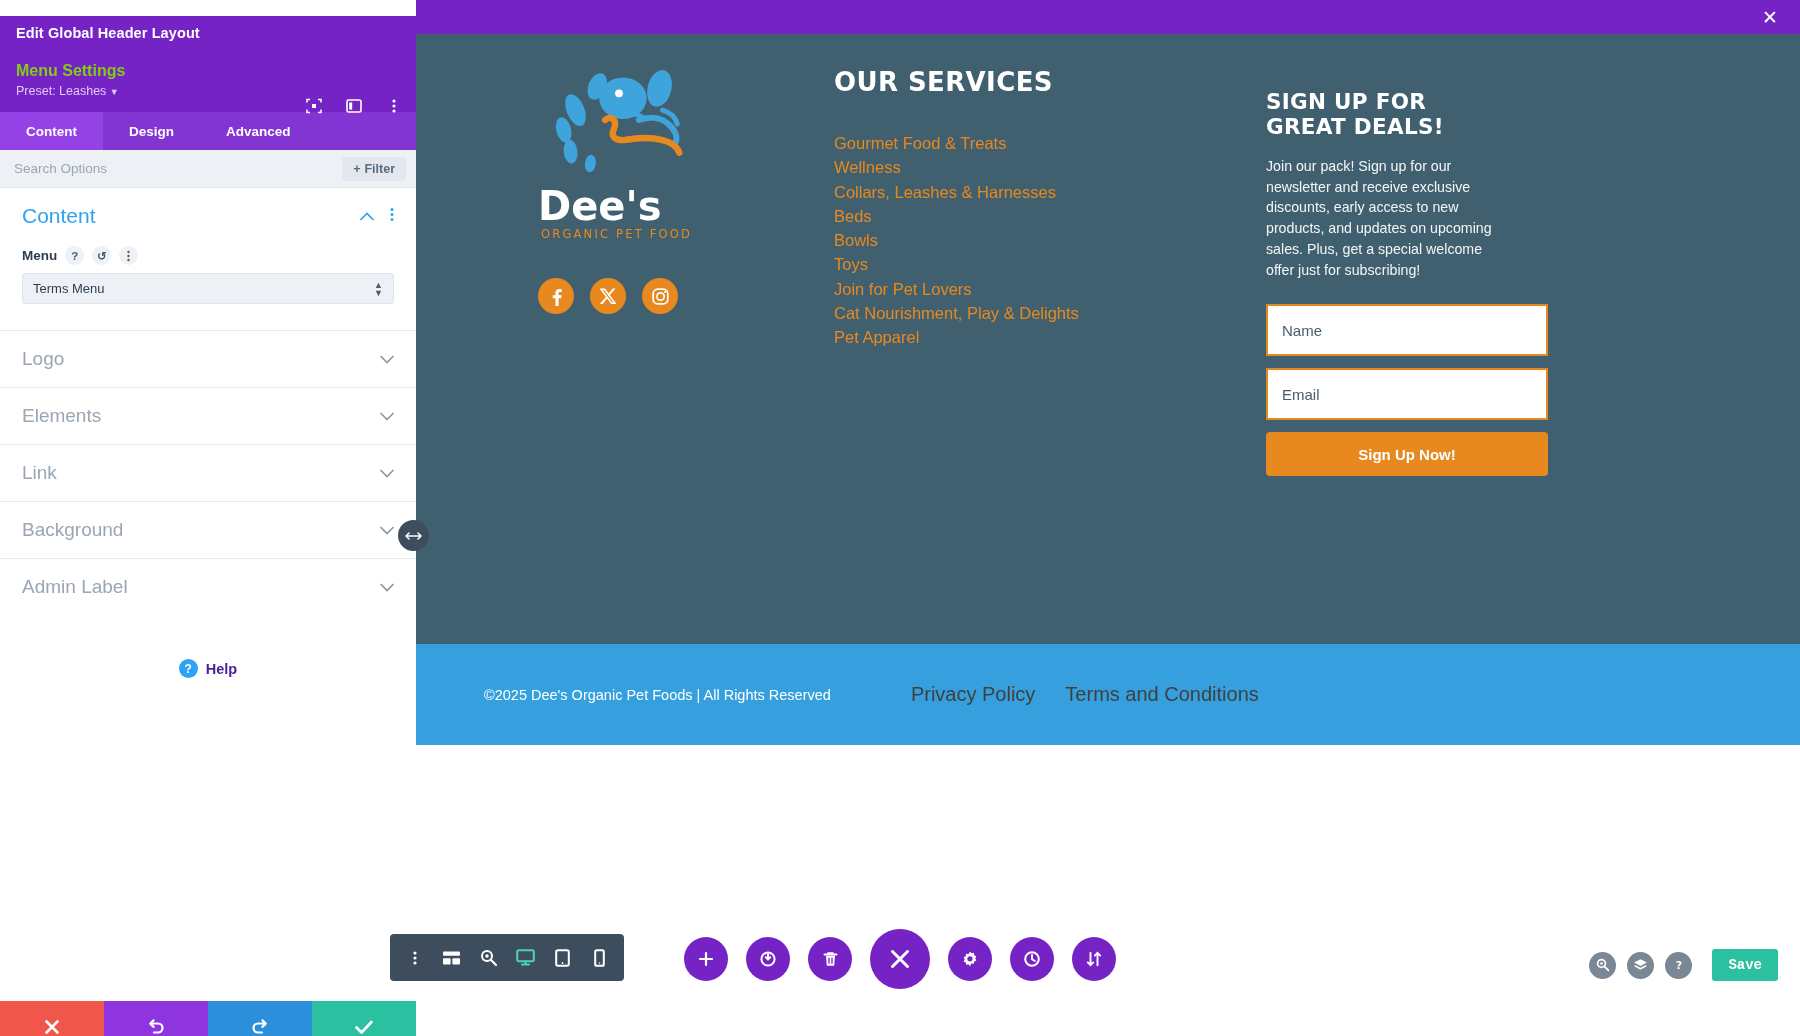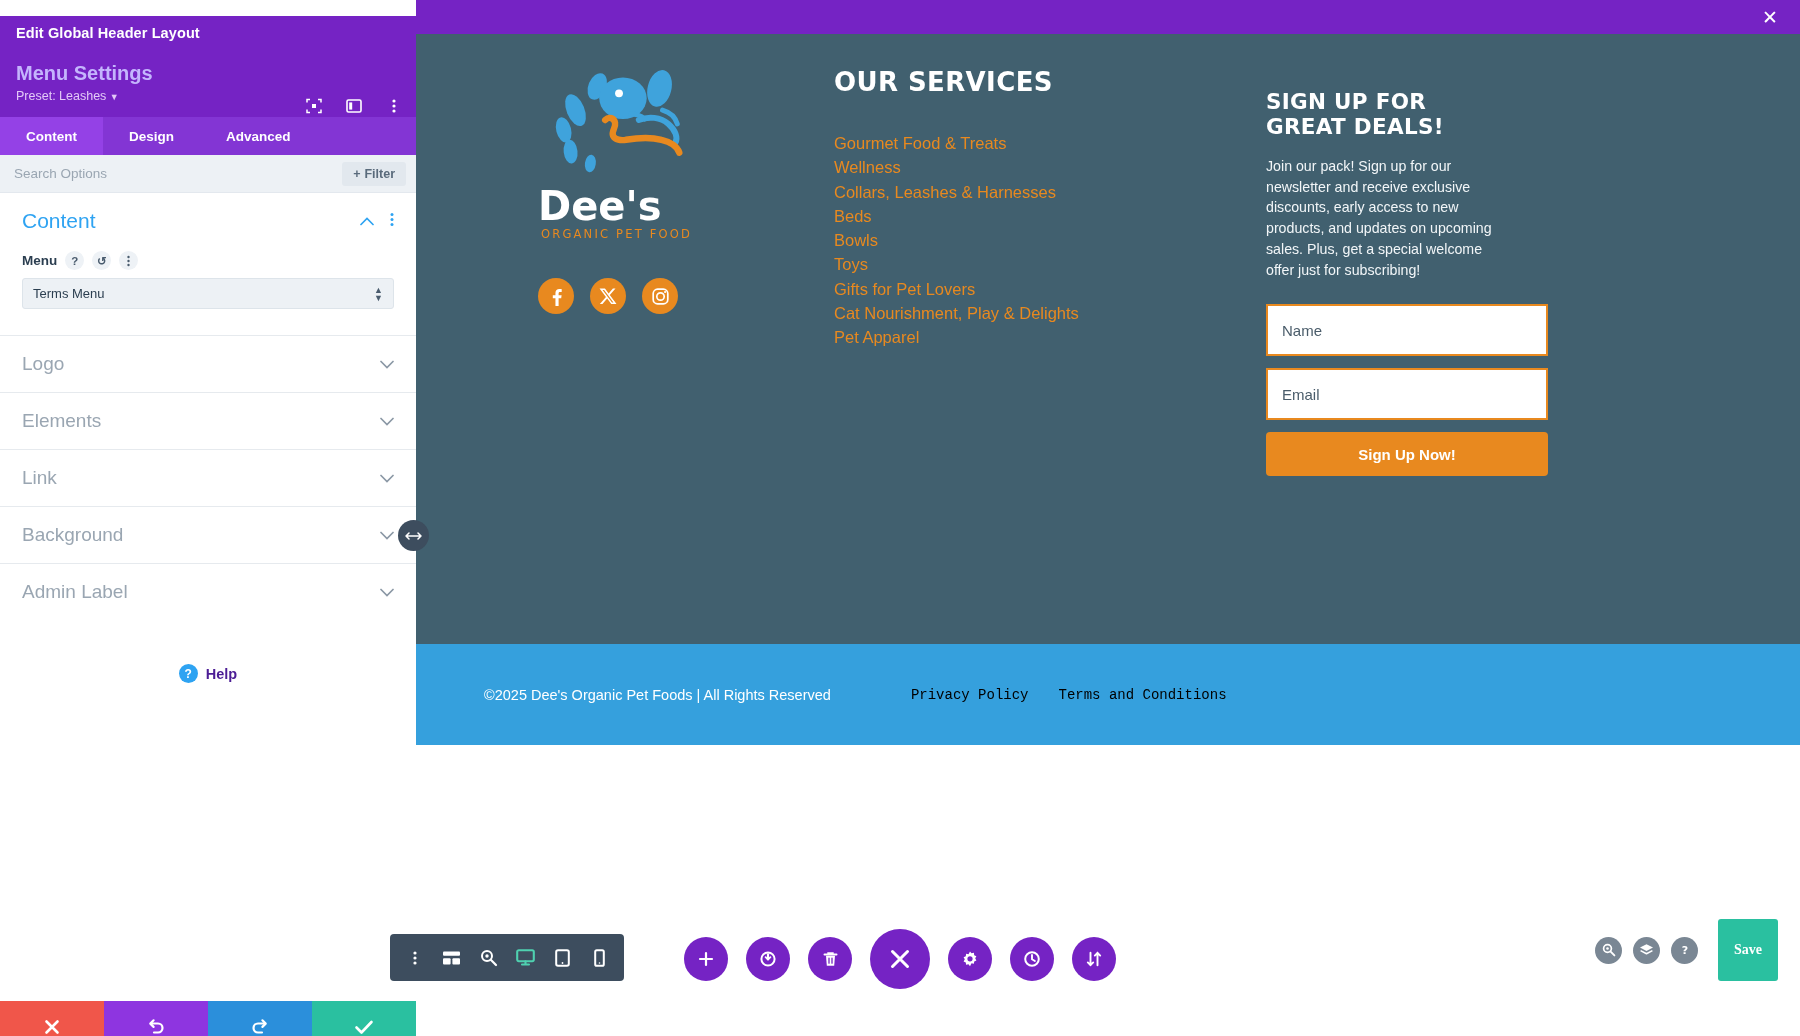--- a/index.html
+++ b/index.html
@@ -26,21 +26,21 @@
   .panel-titlebar .t {
     color: #ffffff; font-size: 14.5px; font-weight: 700;
     letter-spacing: .1px;
   }
   .panel-head {
     background: #7523C4;
     padding: 12px 16px 14px 16px;
     position: relative;
   }
   .panel-head h1 {
-    color: #c4b5fd; font-size: 20px; font-weight: 700; line-height: 1.15;
+    color: #84cc16; font-size: 16px; font-weight: 700; line-height: 1.15;
   }
   .panel-head .preset {
     color: #E3C9F7; font-size: 12.5px; margin-top: 4px;
   }
   .panel-head .preset .caret { font-size: 9px; }
   .head-icons {
     position: absolute; right: 12px; top: 46px;
     display: flex; align-items: center; gap: 20px;
   }
   .head-icons .hi { width: 20px; height: 20px; cursor: pointer;
@@ -197,21 +197,21 @@
   }
 
   .footer-bar {
     background: #35A0DD; height: 101px;
     display: flex; align-items: center;
   }
   .fb-copy {
     color: #ffffff; font-size: 14.5px; margin-left: 68px;
   }
   .fb-links { display: flex; gap: 30px; margin-left: 80px; }
-  .fb-link { color: #000000; font-size: 14px; cursor: pointer; font-family: Liberation Mono, monospace; }
+  .fb-link { color: #404040; font-size: 20px; cursor: pointer; }
 
   
   .device-bar {
     position: absolute; left: 390px; bottom: 55px;
     height: 47px; background: #3D4D5E; border-radius: 4px;
     display: flex; align-items: center; gap: 0; padding: 0 6px;
     z-index: 50;
   }
   .db-item {
     width: 37px; height: 47px; display: flex;
@@ -233,23 +233,23 @@
   .right-bar {
     position: absolute; right: 22px; bottom: 55px;
     display: flex; align-items: center; gap: 11px; z-index: 50;
   }
   .rb {
     width: 27px; height: 27px; border-radius: 50%; background: #7A8794;
     display: flex; align-items: center; justify-content: center; cursor: pointer;
   }
   .save-btn {
     margin-left: 9px; background: #2AC0A0; color: #fff;
-    font-size: 14px; font-weight: 600; padding: 23px 16px;
+    font-size: 14px; font-weight: 600; padding: 8px 16px;
     border-radius: 3px; border: none; cursor: pointer;
-    font-family: Liberation Serif, serif;
+    font-family: Liberation Mono, monospace;
   }
 
   .topbar-close {
     position: absolute; right: 22px; top: 8px;
     color: #ffffff; font-size: 19px; cursor: pointer; z-index: 70;
     line-height: 1;
   }
   .topstrip {
     position: absolute; left: 416px; top: 0; width: 1384px; height: 34px;
     background: #7523C4; z-index: 35;
@@ -498,21 +498,21 @@
 
         <div class="col-services">
           <div class="disp-head">OUR SERVICES</div>
           <div class="svc-list">
             <div class="svc-item">Gourmet Food &amp; Treats</div>
             <div class="svc-item">Wellness</div>
             <div class="svc-item">Collars, Leashes &amp; Harnesses</div>
             <div class="svc-item">Beds</div>
             <div class="svc-item">Bowls</div>
             <div class="svc-item">Toys</div>
-            <div class="svc-item">Gifts for Pet Lovers</div>
+            <div class="svc-item">Join for Pet Lovers</div>
             <div class="svc-item">Cat Nourishment, Play &amp; Delights</div>
             <div class="svc-item">Pet Apparel</div>
           </div>
         </div>
 
         <div class="col-signup">
           <div class="su-head">SIGN UP FOR GREAT DEALS!</div>
           <div class="su-body">Join our pack! Sign up for our newsletter and receive exclusive discounts, early access to new products, and updates on upcoming sales. Plus, get a special welcome offer just for subscribing!</div>
           <div class="su-form">
             <input class="su-input" type="text" placeholder="Name" style="">

